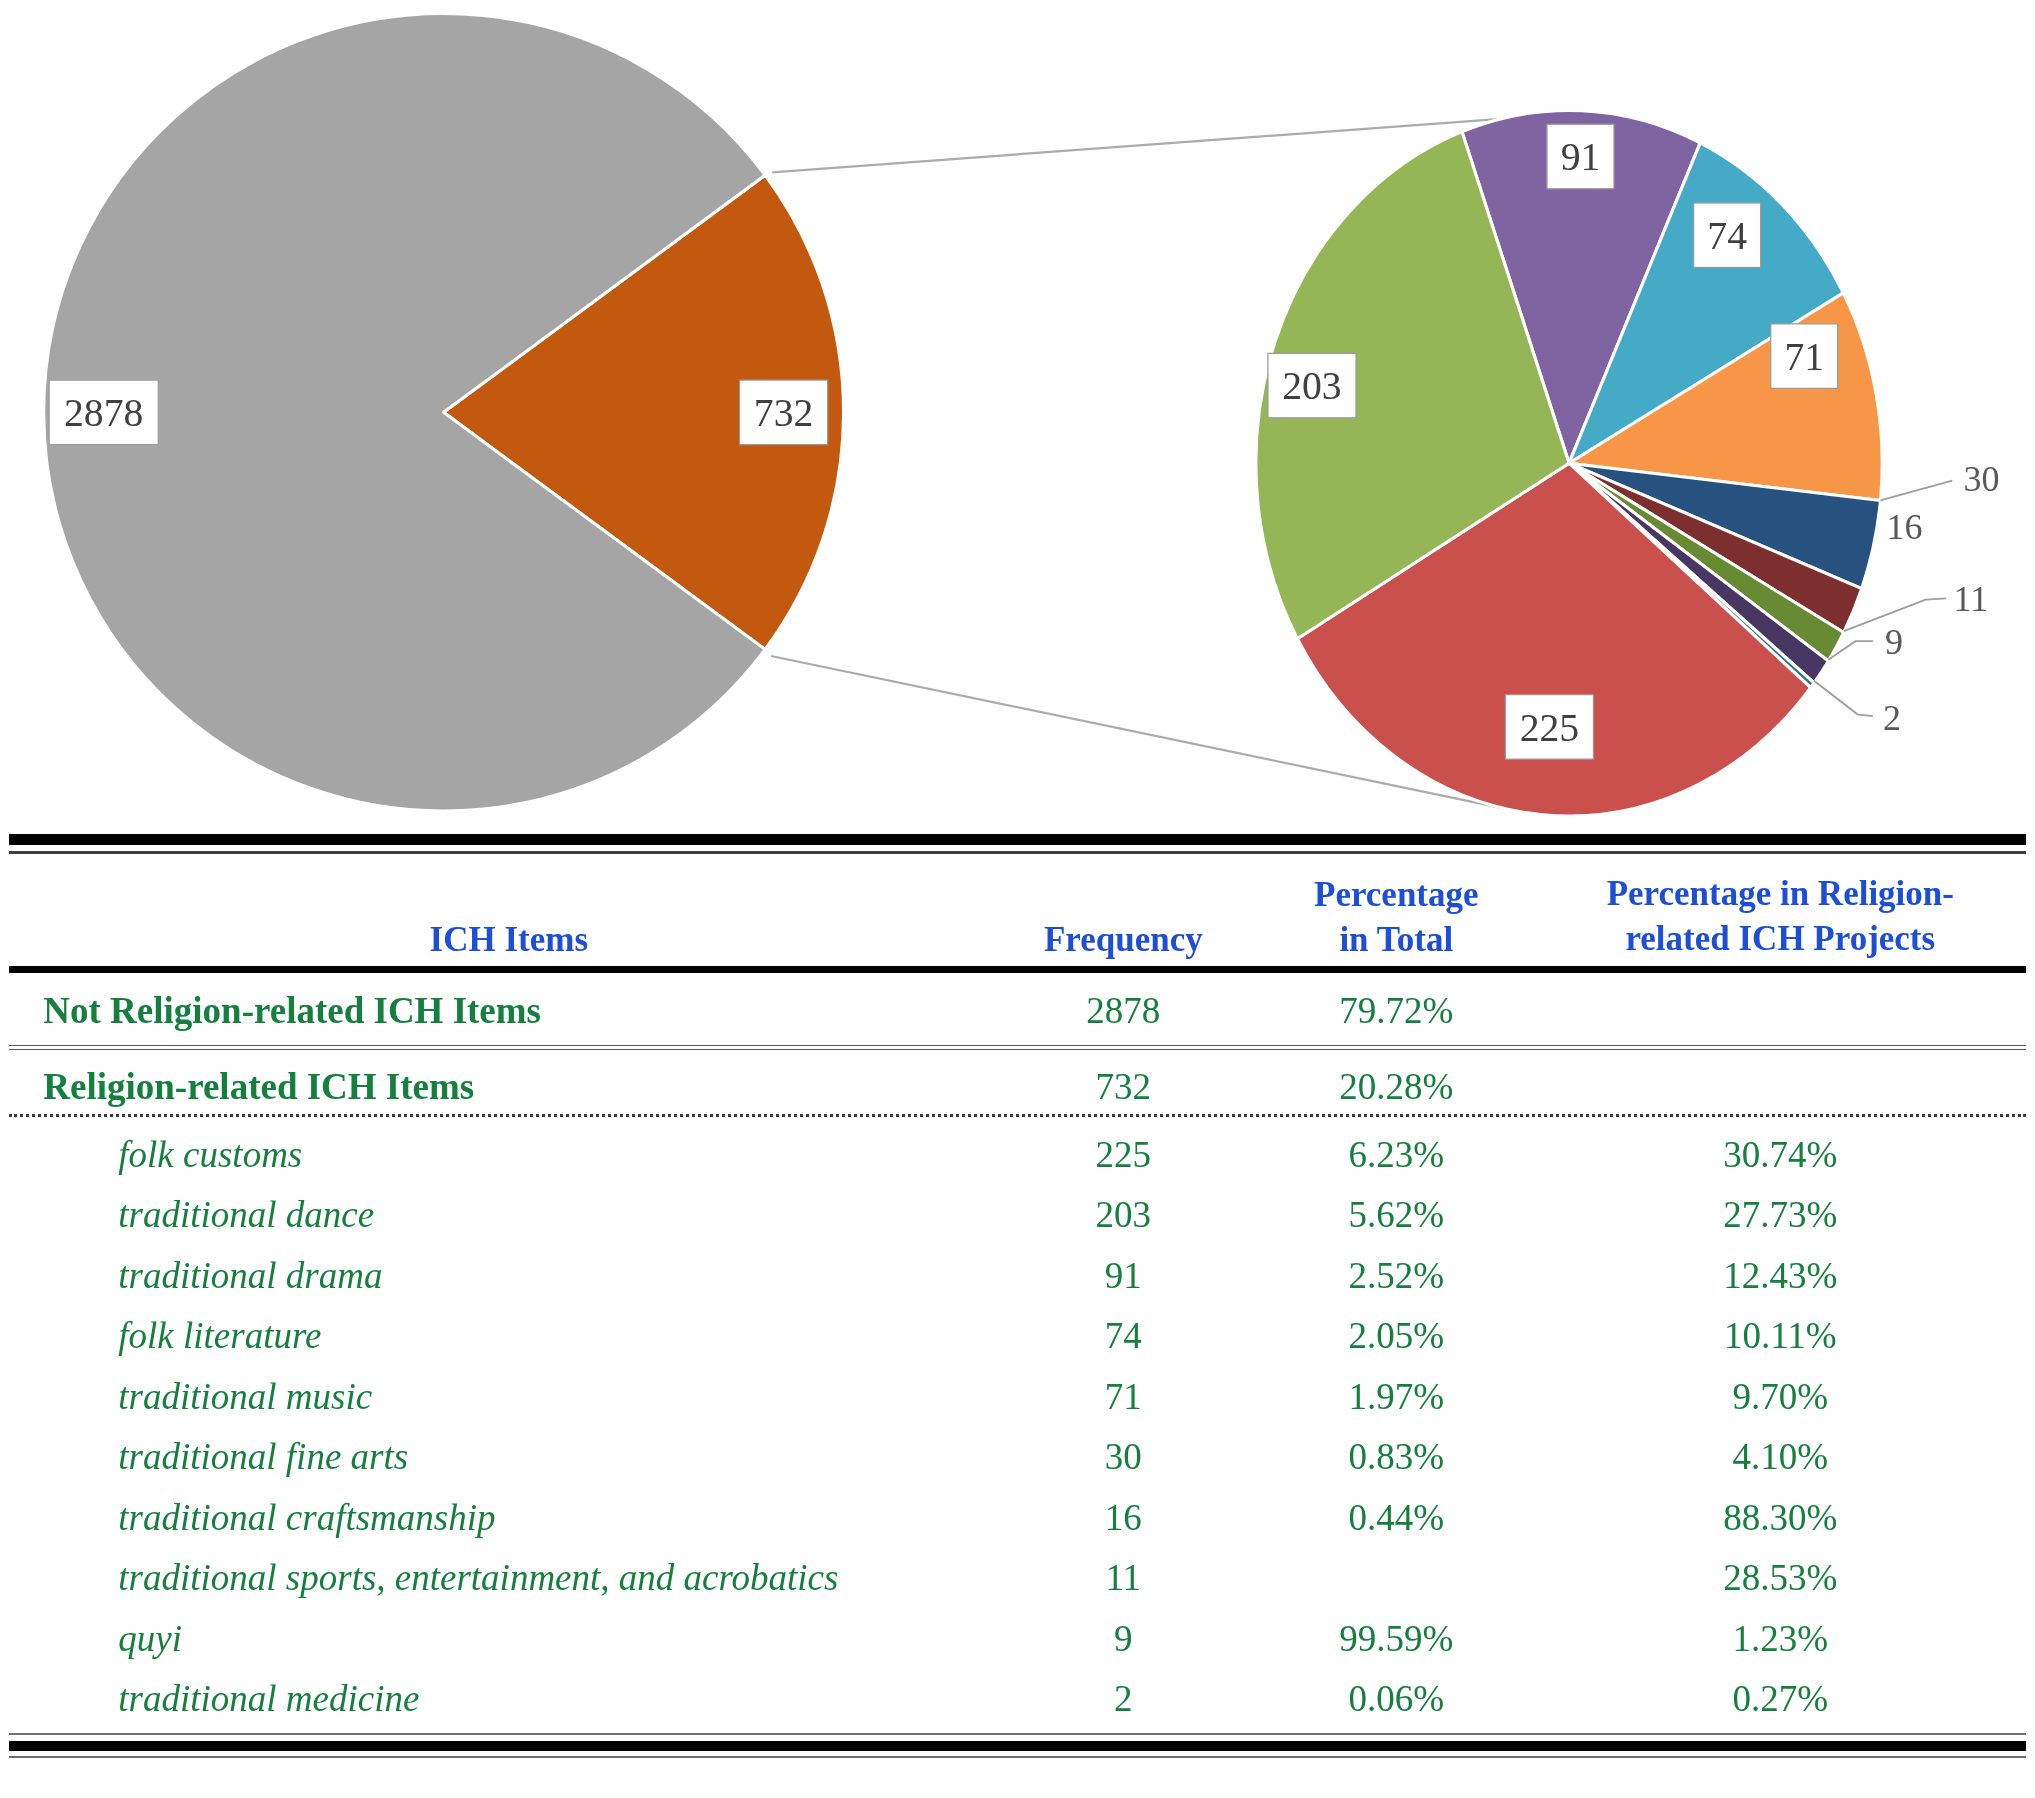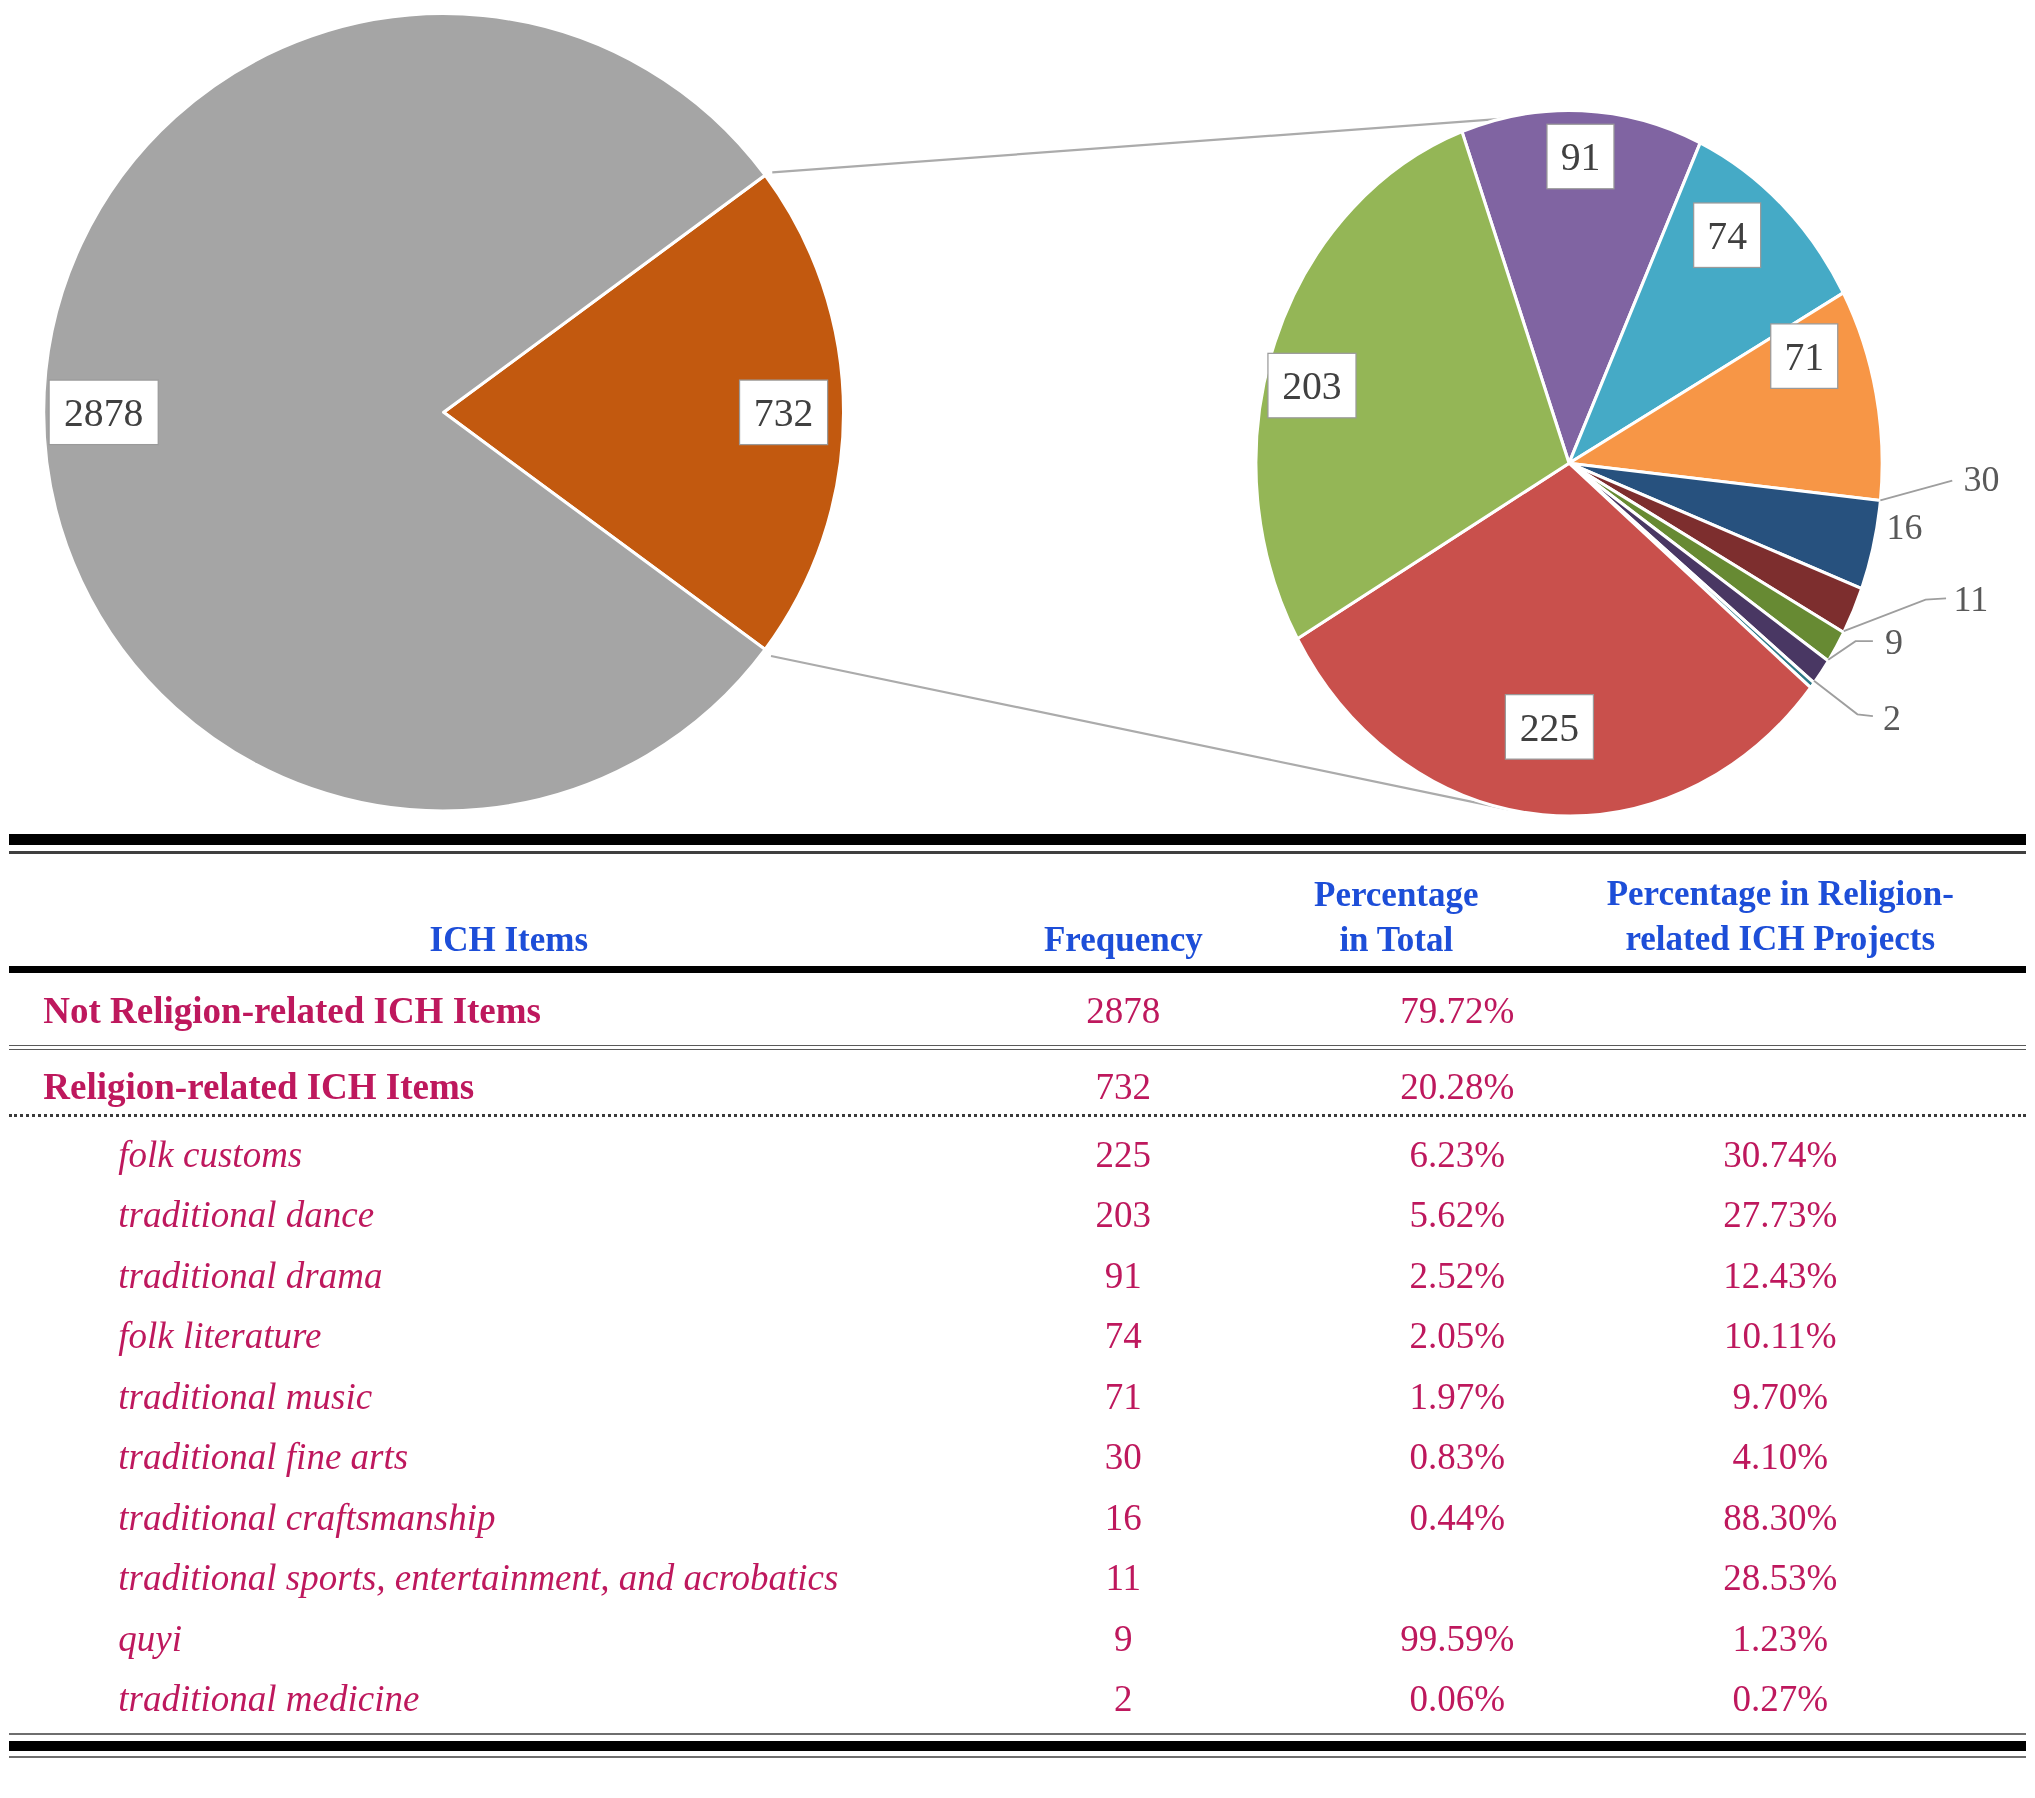--- a/index.html
+++ b/index.html
@@ -12,27 +12,27 @@
   .rule-dark-thin{height:3.1px;background:#3f3f3f;}
   .rule-header{height:7.4px;background:#000;}
   .rule-double-gray{height:2.5px;border-top:1.9px solid #595959;border-bottom:1.9px solid #595959;}
   .rule-dotted{height:0;border-top:3.7px dotted #3a3a3a;}
   .rule-gray-3{height:1.9px;background:#6e6e6e;}
   .rule-bottom-bar{height:10px;background:#000;}
   .hcell{position:absolute;display:flex;align-items:flex-end;justify-content:center;
          font-weight:bold;font-size:35px;line-height:45px;color:#1d4ed8;text-align:center;
          white-space:pre-line;}
   .trow{position:absolute;left:0;width:100%;height:60px;}
-  .tcell{position:absolute;top:0;height:60px;line-height:60px;font-size:37px;color:#be185d;
+  .tcell{position:absolute;top:0;height:60px;line-height:60px;font-size:37px;color:#15803d;
          white-space:nowrap;}
   .cell-label{left:34px;}
   .row-bold .cell-label{font-weight:bold;}
   .row-italic .cell-label{left:109px;font-style:italic;}
   .cell-freq{left:990px;width:248px;text-align:center;}
-  .cell-pct1{left:1324px;width:248px;text-align:center;}
+  .cell-pct1{left:1263px;width:248px;text-align:center;}
   .cell-pct2{left:1585px;width:372px;text-align:center;}
 </style>
 </head>
 <body>
 
 <div id="figure">
 
   <svg id="pie-svg" width="2035" height="834" viewBox="0 0 3281 1345">
       <line x1="1245" y1="278" x2="2442" y2="190" stroke="#ABABAB" stroke-width="3.5"></line>
       <line x1="1243" y1="1058" x2="2436" y2="1306" stroke="#ABABAB" stroke-width="3.5"></line>

